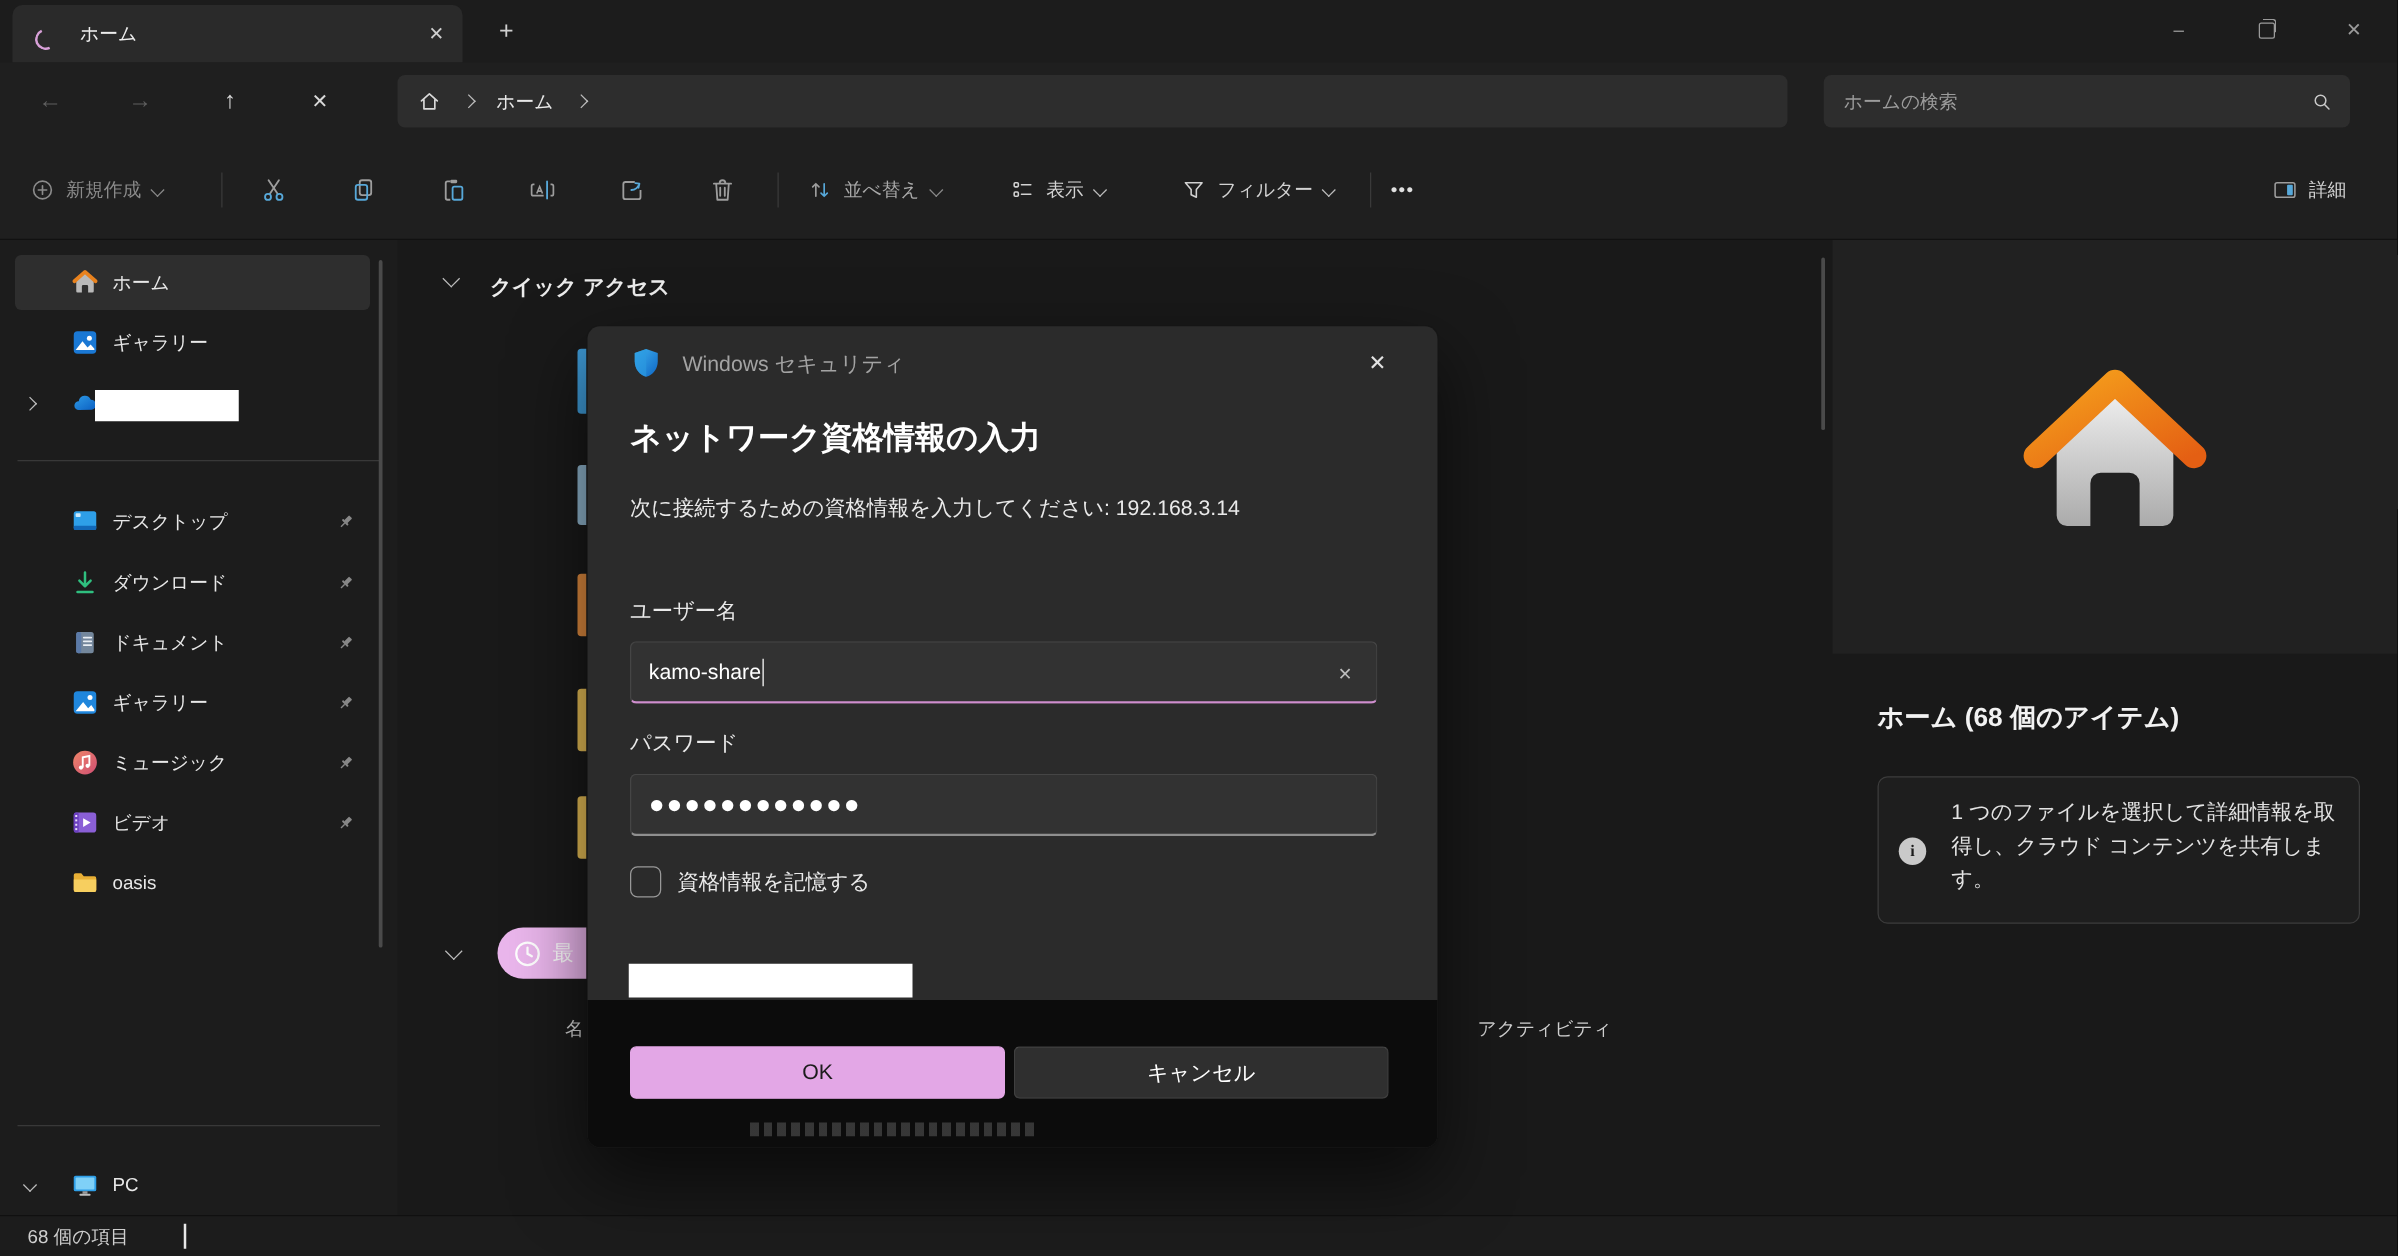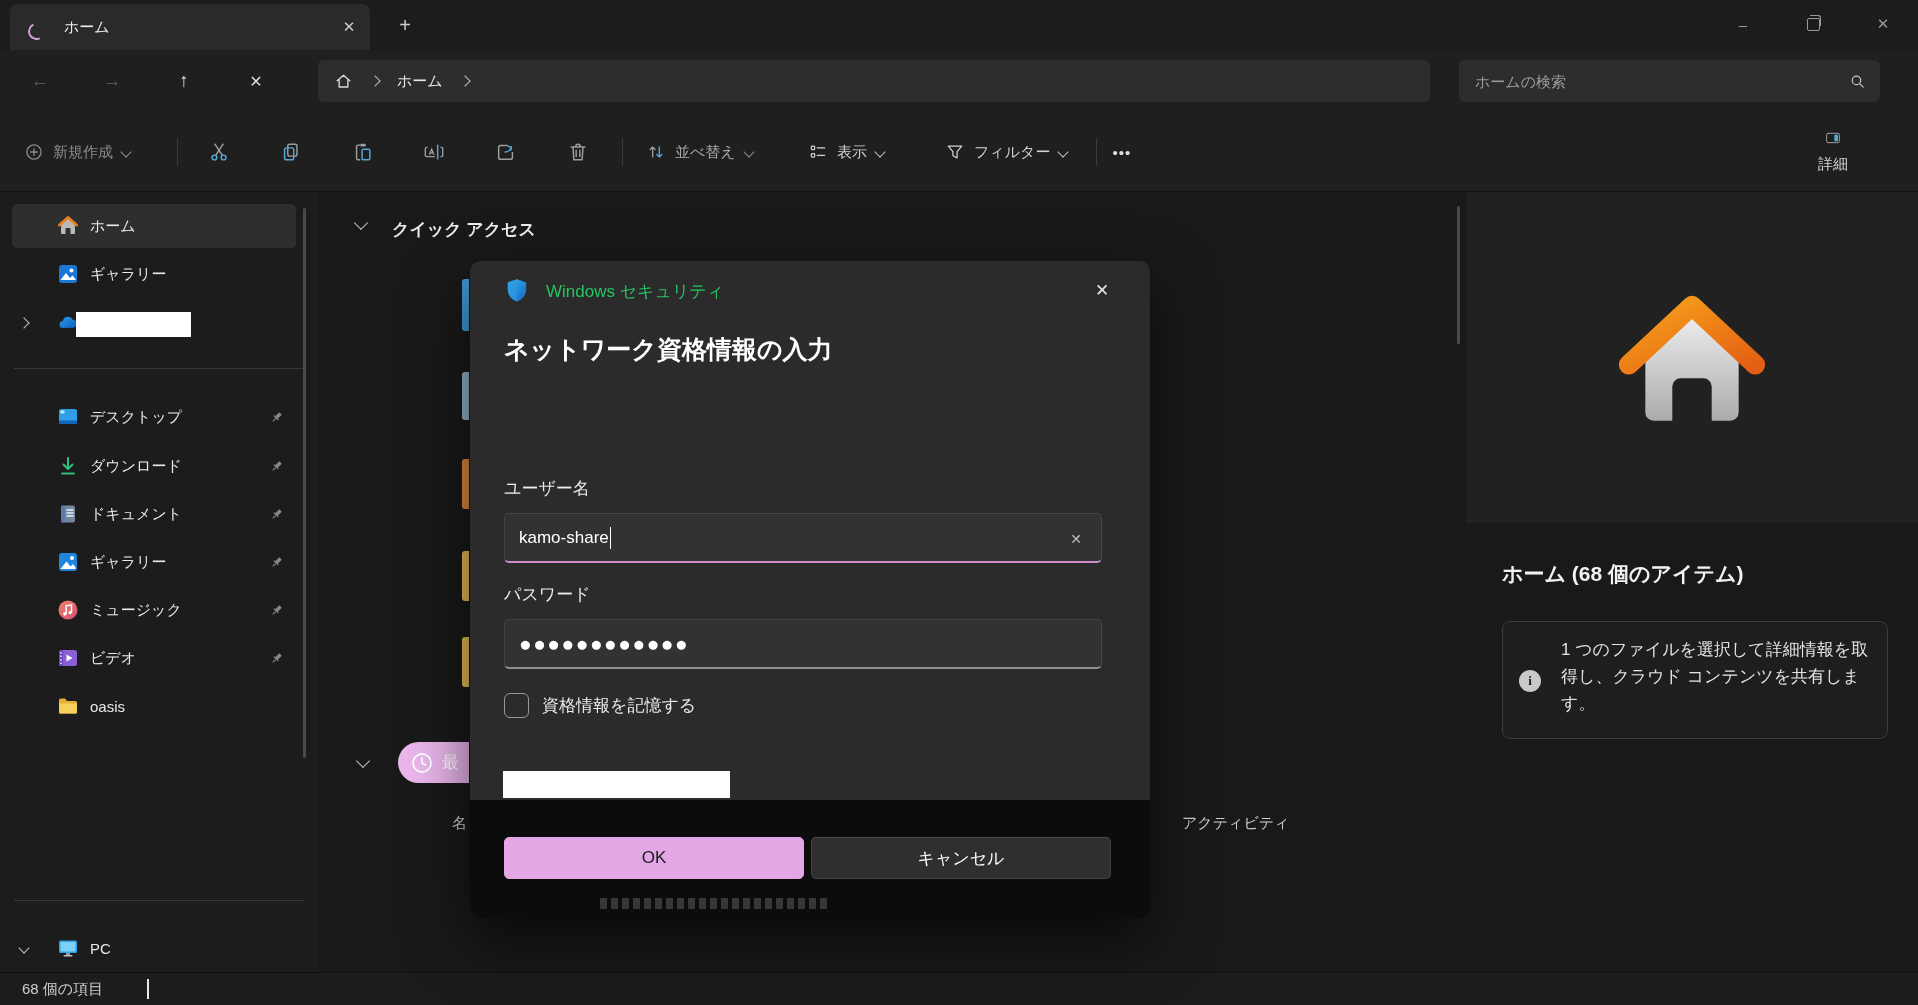--- a/index.html
+++ b/index.html
@@ -65,21 +65,21 @@
   #info-box{left:36px;top:429px;width:386px;height:118px;border:1px solid #3c3c3c;border-radius:8px;background:#1e1e1e;box-sizing:border-box;}
   #info-icon{position:absolute;left:16px;top:48px;width:22px;height:22px;border-radius:50%;background:#c9c9c9;color:#1c1c1c;font-size:13px;font-weight:bold;display:flex;align-items:center;justify-content:center;font-family:"Liberation Serif",serif;}
   #info-text{position:absolute;left:58px;top:14px;width:312px;font-size:17px;line-height:27px;color:#e3e3e3;}
   
   #statusbar{left:0;top:972px;width:1918px;height:33px;background:#1c1c1c;border-top:1px solid #101010;box-sizing:border-box;display:flex;align-items:center;}
   #status-count{margin-left:22px;font-size:15px;color:#cfcfcf;}
   #status-caret{margin-left:44px;width:2px;height:20px;background:#e8e8e8;}
   
   #dialog{left:470px;top:261px;width:680px;height:657px;background:#2b2b2b;border-radius:10px;
           box-shadow:0 24px 60px rgba(0,0,0,.6),0 0 0 1px #181818;z-index:50;}
-  #dlg-title{left:76px;top:19px;font-size:17px;color:#22c55e;}
+  #dlg-title{left:76px;top:19px;font-size:17px;color:#a3a3a3;}
   #dlg-close{left:614px;top:12px;width:36px;height:34px;border-radius:5px;font-size:17px;color:#e3e3e3;}
   #dlg-head{left:34px;top:72px;font-size:25px;font-weight:bold;color:#fff;}
   #dlg-sub{left:34px;top:134px;font-size:17px;color:#eaeaea;}
   .dlg-label{left:34px;font-size:17px;color:#eaeaea;}
   .field{left:34px;width:598px;height:50px;background:#323232;border:1px solid #454545;border-radius:5px;box-sizing:border-box;display:flex;align-items:center;padding:0 14px;}
   #user-field{top:252px;border-bottom:2px solid #cf8ece;}
   #user-field .val{font-size:17px;color:#fff;}
   .caret{width:1.5px;height:22px;background:#fff;margin-left:1px;}
   #user-clear{position:absolute;right:12px;top:12px;width:26px;height:26px;font-size:14px;color:#bdbdbd;}
   #pass-field{top:358px;border-bottom:2px solid #8f8f8f;}
@@ -211,21 +211,21 @@
     <div class="abs tbtn" style="left:935px;top:18px;">
       <svg width="20" height="20" viewBox="0 0 24 24">
           <path d="M4 5 H20 L14.5 11.5 V19 L9.5 16.5 V11.5 Z" fill="none" stroke="#d2d2d2" stroke-width="1.5" stroke-linejoin="round"></path>
         </svg>
       <span class="tlabel">フィルター</span>
       <span class="chev down"></span>
     </div>
     <div class="abs tsep" style="left:1096px;"></div>
     <button class="abs icon-btn ticon" style="left:1098px;font-size:15px;color:#e0e0e0;letter-spacing:1px;">•••</button>
 
-    <div class="abs tbtn" style="left:1808px;top:18px;flex-direction:column;">
+    <div class="abs tbtn" style="left:1808px;top:18px;">
       <svg width="20" height="20" viewBox="0 0 24 24">
           <rect x="2.5" y="5" width="19" height="14" rx="2" fill="none" stroke="#9d9d9d" stroke-width="1.5"></rect>
           <rect x="14" y="7" width="5.5" height="10" rx="1" fill="#57a8d9"></rect>
         </svg>
       <span class="tlabel">詳細</span>
     </div>
   </div>
 
   <div class="abs" id="sidebar">
 
@@ -456,20 +456,21 @@
             <stop offset="1" stop-color="#0f66c4"></stop>
           </linearGradient>
         </defs>
       <path d="M12 2 L20.5 5 V11 C20.5 17 16.8 21 12 22.5 C7.2 21 3.5 17 3.5 11 V5 Z" fill="url(#shg)"></path>
       <path d="M12 2 L12 22.5 C7.2 21 3.5 17 3.5 11 V5 Z" fill="#2b9ae0" opacity="0.65"></path>
     </svg>
     <div class="abs" id="dlg-title">Windows セキュリティ</div>
     <button class="abs icon-btn" id="dlg-close">✕</button>
 
     <div class="abs" id="dlg-head">ネットワーク資格情報の入力</div>
+    <div class="abs" id="dlg-sub">次に接続するための資格情報を入力してください: 192.168.3.14</div>
 
     <div class="abs dlg-label" style="top:216px;">ユーザー名</div>
     <div class="abs field" id="user-field">
       <span class="val">kamo-share</span>
       <span class="caret"></span>
       <button class="icon-btn" id="user-clear">✕</button>
     </div>
 
     <div class="abs dlg-label" style="top:322px;">パスワード</div>
     <div class="abs field" id="pass-field">

